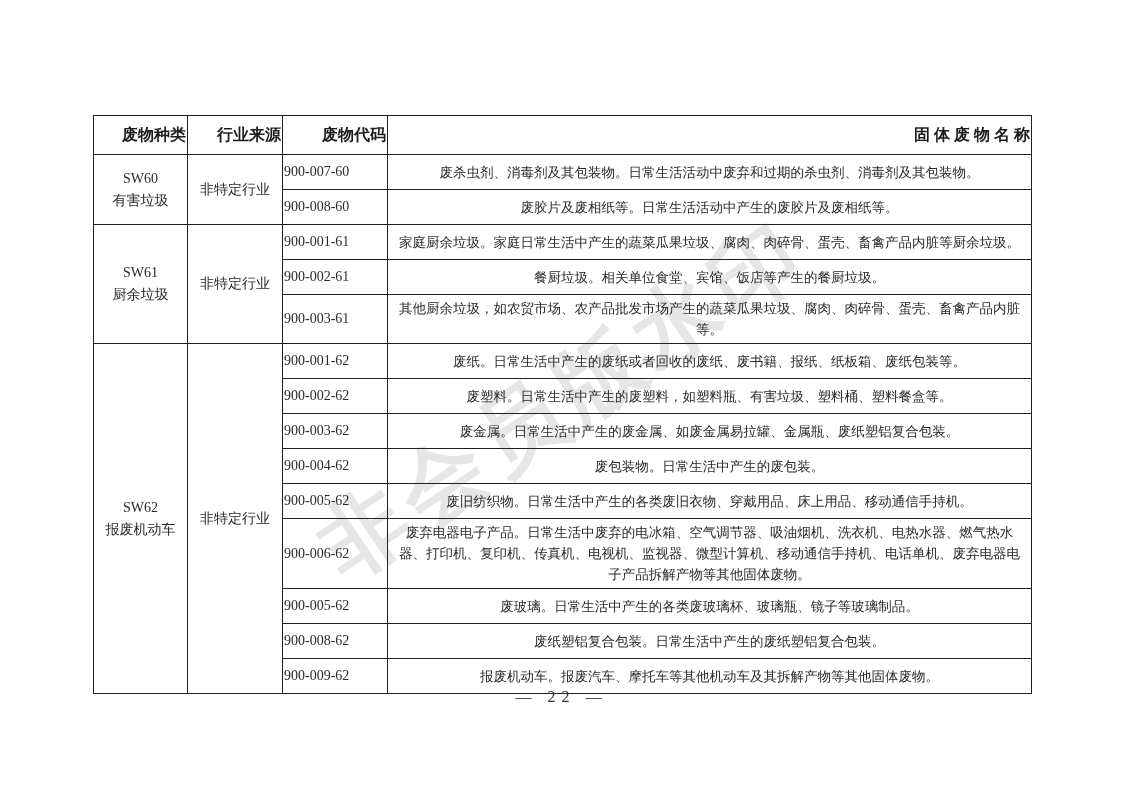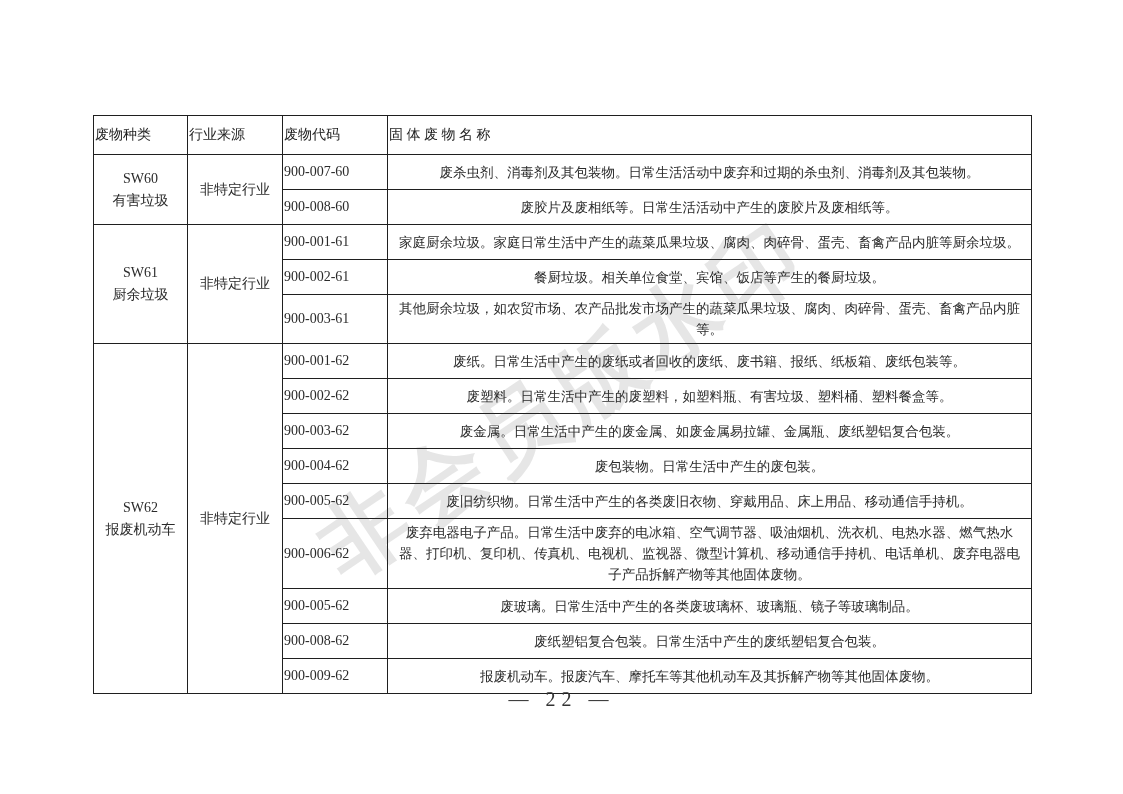--- a/index.html
+++ b/index.html
@@ -19,24 +19,24 @@
     width: 938px;
     border-collapse: collapse;
     table-layout: fixed;
   }
   table.waste th, table.waste td {
     border: 1px solid #1f1f1f;
     vertical-align: middle;
     overflow: hidden;
   }
   table.waste th {
-    font-weight: normal;
-    font-size: 14px;
+    font-weight: bold;
+    font-size: 16px;
     height: 36px;
-    text-align: left;
+    text-align: right;
     color: #1e1e1e;
   }
   td.cat, td.ind {
     text-align: center;
     font-size: 14px;
     line-height: 22px;
     color: #2a2a2a;
   }
   td.code {
     font-size: 14px;
@@ -62,21 +62,21 @@
     color: rgba(60, 60, 60, 0.13);
     z-index: 3;
     pointer-events: none;
   }
   .pageno {
     position: absolute;
     left: 0;
     top: 688px;
     width: 1123px;
     text-align: center;
-    font-size: 20px;
+    font-size: 16px;
     letter-spacing: 6px;
     color: #333333;
   }
 </style>
 </head>
 <body>
 
 <div class="page">
 
   <table class="waste">

